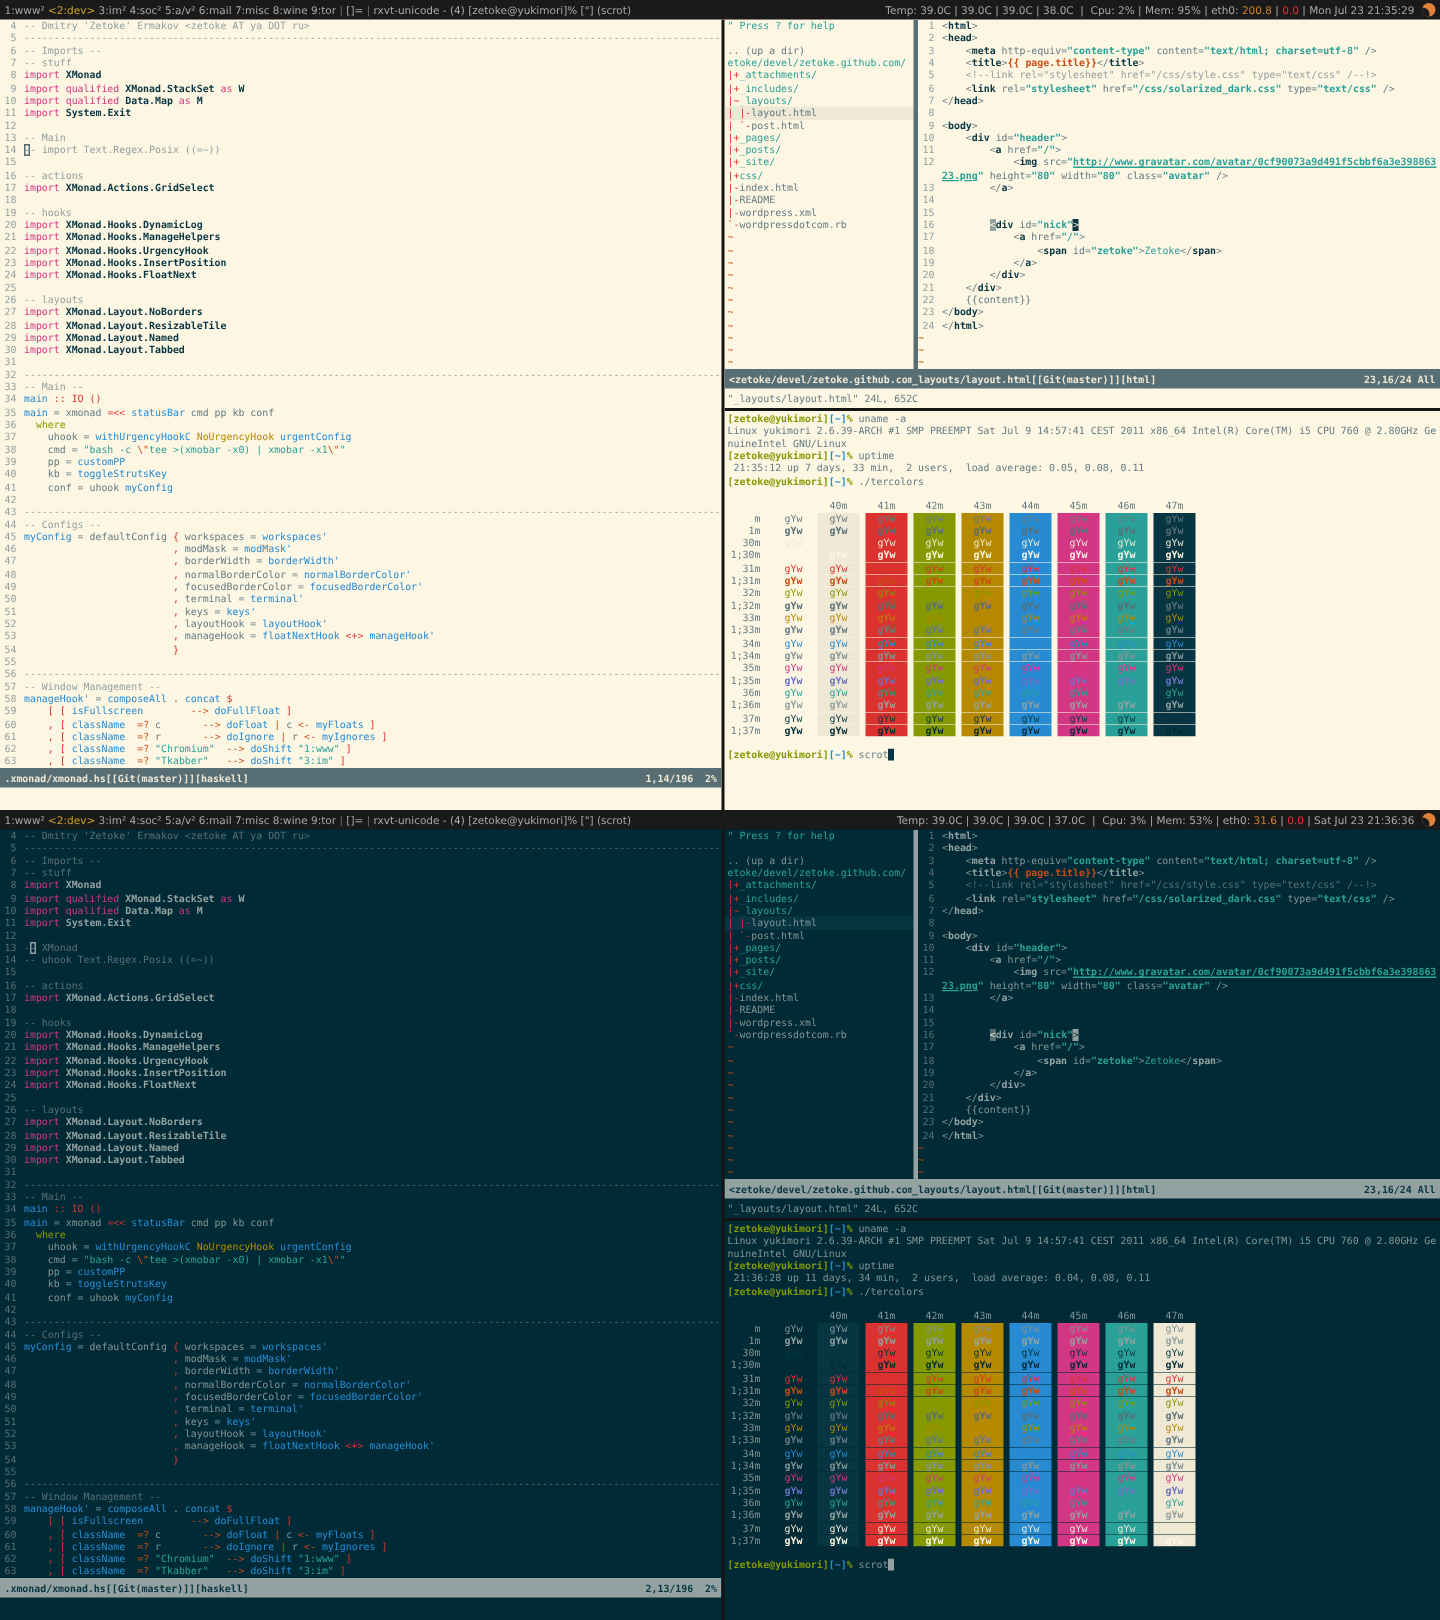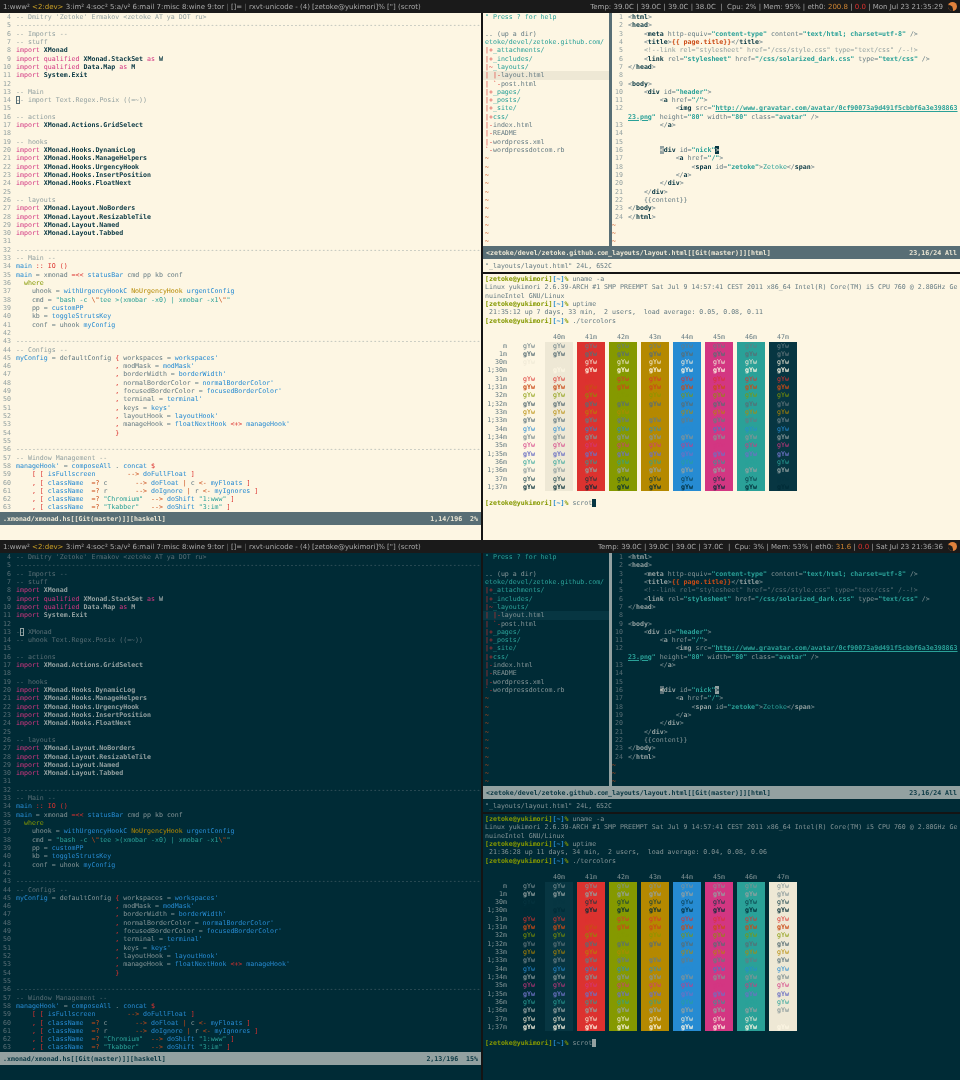--- a/index.html
+++ b/index.html
@@ -332,21 +332,21 @@
             <div class="cr"><span class="gut">57</span><span class="sg-c">-- Window Management --</span></div>
             <div class="cr"><span class="gut">58</span><span class="sg-b">manageHook'</span><span class="sg-d"> = </span><span class="sg-b">composeAll</span><span class="sg-d"> . </span><span class="sg-b">concat</span><span class="sg-d"> </span><span class="sg-r">$</span></div>
             <div class="cr"><span class="gut">59</span><span class="sg-d">    </span><span class="sg-r">[ [ </span><span class="sg-b">isFullscreen</span><span class="sg-d">        </span><span class="sg-o">--&gt; </span><span class="sg-b">doFullFloat</span><span class="sg-r"> ]</span></div>
             <div class="cr"><span class="gut">60</span><span class="sg-d">    </span><span class="sg-r">, [ </span><span class="sg-b">className</span><span class="sg-d">  </span><span class="sg-o">=? </span><span class="sg-d">c       </span><span class="sg-o">--&gt; </span><span class="sg-b">doFloat</span><span class="sg-o"> | </span><span class="sg-d">c </span><span class="sg-o">&lt;- </span><span class="sg-b">myFloats</span><span class="sg-r"> ]</span></div>
             <div class="cr"><span class="gut">61</span><span class="sg-d">    </span><span class="sg-r">, [ </span><span class="sg-b">className</span><span class="sg-d">  </span><span class="sg-o">=? </span><span class="sg-d">r       </span><span class="sg-o">--&gt; </span><span class="sg-b">doIgnore</span><span class="sg-o"> | </span><span class="sg-d">r </span><span class="sg-o">&lt;- </span><span class="sg-b">myIgnores</span><span class="sg-r"> ]</span></div>
             <div class="cr"><span class="gut">62</span><span class="sg-d">    </span><span class="sg-r">, [ </span><span class="sg-b">className</span><span class="sg-d">  </span><span class="sg-o">=? </span><span class="sg-s">"Chromium"</span><span class="sg-d">  </span><span class="sg-o">--&gt; </span><span class="sg-b">doShift</span><span class="sg-d"> </span><span class="sg-s">"1:www"</span><span class="sg-r"> ]</span></div>
             <div class="cr"><span class="gut">63</span><span class="sg-d">    </span><span class="sg-r">, [ </span><span class="sg-b">className</span><span class="sg-d">  </span><span class="sg-o">=? </span><span class="sg-s">"Tkabber"</span><span class="sg-d">   </span><span class="sg-o">--&gt; </span><span class="sg-b">doShift</span><span class="sg-d"> </span><span class="sg-s">"3:im"</span><span class="sg-r"> ]</span></div>
           </div>
         <div class="statusline">
           <span class="file">.xmonad/xmonad.hs[[Git(master)]][haskell]</span>
-          <span class="ruler">2,13/196  15%</span>
+          <span class="ruler">2,13/196  2%</span>
         </div>
         <div class="cmdline"></div>
       </div>
       <div class="divider"></div>
       <div class="right-col">
         <div class="vim-top">
           <div class="vt-body">
             <div class="tree">
                 <div class="cr"><span class="sg-t">" Press ? for help</span></div>
                 <div class="cr"></div>
@@ -416,21 +416,21 @@
             <span class="st-file">_layouts/layout.html[[Git(master)]][html]</span>
             <span class="ruler">23,16/24 All</span>
           </div>
           <div class="cmdline">"_layouts/layout.html" 24L, 652C</div>
         </div>
         <div class="terminal">
             <div class="cr"><span class="sg-pg">[zetoke@yukimori]</span><span class="sg-pb">[~]</span><span class="sg-pg">%</span><span class="sg-d"> uname -a</span></div>
             <div class="cr"><span class="sg-d">Linux yukimori 2.6.39-ARCH #1 SMP PREEMPT Sat Jul 9 14:57:41 CEST 2011 x86_64 Intel(R) Core(TM) i5 CPU 760 @ 2.80GHz Ge</span></div>
             <div class="cr"><span class="sg-d">nuineIntel GNU/Linux</span></div>
             <div class="cr"><span class="sg-pg">[zetoke@yukimori]</span><span class="sg-pb">[~]</span><span class="sg-pg">%</span><span class="sg-d"> uptime</span></div>
-            <div class="cr"><span class="sg-d"> 21:36:28 up 11 days, 34 min,  2 users,  load average: 0.04, 0.08, 0.06</span></div>
+            <div class="cr"><span class="sg-d"> 21:36:28 up 11 days, 34 min,  2 users,  load average: 0.04, 0.08, 0.11</span></div>
             <div class="cr"><span class="sg-pg">[zetoke@yukimori]</span><span class="sg-pb">[~]</span><span class="sg-pg">%</span><span class="sg-d"> ./tercolors</span></div>
             <div class="cr"></div>
             <div class="cr"><span class="tl"></span><span class="tp"></span><span class="tc" style="color: rgb(131, 148, 150);">40m</span><span class="tc" style="color: rgb(131, 148, 150);">41m</span><span class="tc" style="color: rgb(131, 148, 150);">42m</span><span class="tc" style="color: rgb(131, 148, 150);">43m</span><span class="tc" style="color: rgb(131, 148, 150);">44m</span><span class="tc" style="color: rgb(131, 148, 150);">45m</span><span class="tc" style="color: rgb(131, 148, 150);">46m</span><span class="tc" style="color: rgb(131, 148, 150);">47m</span></div>
             <div class="cr"><span class="tl" style="color: rgb(131, 148, 150);">m</span><span class="tp" style="color: rgb(131, 148, 150);">gYw</span><span class="tc" style="color: rgb(131, 148, 150); background: rgb(7, 54, 66);">gYw</span><span class="tc" style="color: rgb(131, 148, 150); background: rgb(220, 50, 47);">gYw</span><span class="tc" style="color: rgb(131, 148, 150); background: rgb(133, 153, 0);">gYw</span><span class="tc" style="color: rgb(131, 148, 150); background: rgb(181, 137, 0);">gYw</span><span class="tc" style="color: rgb(131, 148, 150); background: rgb(38, 139, 210);">gYw</span><span class="tc" style="color: rgb(131, 148, 150); background: rgb(211, 54, 130);">gYw</span><span class="tc" style="color: rgb(131, 148, 150); background: rgb(42, 161, 152);">gYw</span><span class="tc" style="color: rgb(131, 148, 150); background: rgb(238, 232, 213);">gYw</span></div>
             <div class="cr"><span class="tl" style="color: rgb(131, 148, 150);">1m</span><span class="tp" style="color: rgb(147, 161, 161); font-weight: bold;">gYw</span><span class="tc" style="color: rgb(147, 161, 161); font-weight: bold; background: rgb(7, 54, 66);">gYw</span><span class="tc" style="color: rgb(147, 161, 161); font-weight: bold; background: rgb(220, 50, 47);">gYw</span><span class="tc" style="color: rgb(147, 161, 161); font-weight: bold; background: rgb(133, 153, 0);">gYw</span><span class="tc" style="color: rgb(147, 161, 161); font-weight: bold; background: rgb(181, 137, 0);">gYw</span><span class="tc" style="color: rgb(147, 161, 161); font-weight: bold; background: rgb(38, 139, 210);">gYw</span><span class="tc" style="color: rgb(147, 161, 161); font-weight: bold; background: rgb(211, 54, 130);">gYw</span><span class="tc" style="color: rgb(147, 161, 161); font-weight: bold; background: rgb(42, 161, 152);">gYw</span><span class="tc" style="color: rgb(147, 161, 161); font-weight: bold; background: rgb(238, 232, 213);">gYw</span></div>
             <div class="cr"><span class="tl" style="color: rgb(131, 148, 150);">30m</span><span class="tp" style="color: rgb(7, 54, 66);">gYw</span><span class="tc" style="color: rgb(7, 54, 66); background: rgb(7, 54, 66);">gYw</span><span class="tc" style="color: rgb(7, 54, 66); background: rgb(220, 50, 47);">gYw</span><span class="tc" style="color: rgb(7, 54, 66); background: rgb(133, 153, 0);">gYw</span><span class="tc" style="color: rgb(7, 54, 66); background: rgb(181, 137, 0);">gYw</span><span class="tc" style="color: rgb(7, 54, 66); background: rgb(38, 139, 210);">gYw</span><span class="tc" style="color: rgb(7, 54, 66); background: rgb(211, 54, 130);">gYw</span><span class="tc" style="color: rgb(7, 54, 66); background: rgb(42, 161, 152);">gYw</span><span class="tc" style="color: rgb(7, 54, 66); background: rgb(238, 232, 213);">gYw</span></div>
             <div class="cr"><span class="tl" style="color: rgb(131, 148, 150);">1;30m</span><span class="tp" style="color: rgb(0, 43, 54); font-weight: bold;">gYw</span><span class="tc" style="color: rgb(0, 43, 54); font-weight: bold; background: rgb(7, 54, 66);">gYw</span><span class="tc" style="color: rgb(0, 43, 54); font-weight: bold; background: rgb(220, 50, 47);">gYw</span><span class="tc" style="color: rgb(0, 43, 54); font-weight: bold; background: rgb(133, 153, 0);">gYw</span><span class="tc" style="color: rgb(0, 43, 54); font-weight: bold; background: rgb(181, 137, 0);">gYw</span><span class="tc" style="color: rgb(0, 43, 54); font-weight: bold; background: rgb(38, 139, 210);">gYw</span><span class="tc" style="color: rgb(0, 43, 54); font-weight: bold; background: rgb(211, 54, 130);">gYw</span><span class="tc" style="color: rgb(0, 43, 54); font-weight: bold; background: rgb(42, 161, 152);">gYw</span><span class="tc" style="color: rgb(0, 43, 54); font-weight: bold; background: rgb(238, 232, 213);">gYw</span></div>
             <div class="cr"><span class="tl" style="color: rgb(131, 148, 150);">31m</span><span class="tp" style="color: rgb(220, 50, 47);">gYw</span><span class="tc" style="color: rgb(220, 50, 47); background: rgb(7, 54, 66);">gYw</span><span class="tc" style="color: rgb(220, 50, 47); background: rgb(220, 50, 47);">gYw</span><span class="tc" style="color: rgb(220, 50, 47); background: rgb(133, 153, 0);">gYw</span><span class="tc" style="color: rgb(220, 50, 47); background: rgb(181, 137, 0);">gYw</span><span class="tc" style="color: rgb(220, 50, 47); background: rgb(38, 139, 210);">gYw</span><span class="tc" style="color: rgb(220, 50, 47); background: rgb(211, 54, 130);">gYw</span><span class="tc" style="color: rgb(220, 50, 47); background: rgb(42, 161, 152);">gYw</span><span class="tc" style="color: rgb(220, 50, 47); background: rgb(238, 232, 213);">gYw</span></div>
             <div class="cr"><span class="tl" style="color: rgb(131, 148, 150);">1;31m</span><span class="tp" style="color: rgb(203, 75, 22); font-weight: bold;">gYw</span><span class="tc" style="color: rgb(203, 75, 22); font-weight: bold; background: rgb(7, 54, 66);">gYw</span><span class="tc" style="color: rgb(203, 75, 22); font-weight: bold; background: rgb(220, 50, 47);">gYw</span><span class="tc" style="color: rgb(203, 75, 22); font-weight: bold; background: rgb(133, 153, 0);">gYw</span><span class="tc" style="color: rgb(203, 75, 22); font-weight: bold; background: rgb(181, 137, 0);">gYw</span><span class="tc" style="color: rgb(203, 75, 22); font-weight: bold; background: rgb(38, 139, 210);">gYw</span><span class="tc" style="color: rgb(203, 75, 22); font-weight: bold; background: rgb(211, 54, 130);">gYw</span><span class="tc" style="color: rgb(203, 75, 22); font-weight: bold; background: rgb(42, 161, 152);">gYw</span><span class="tc" style="color: rgb(203, 75, 22); font-weight: bold; background: rgb(238, 232, 213);">gYw</span></div>
             <div class="cr"><span class="tl" style="color: rgb(131, 148, 150);">32m</span><span class="tp" style="color: rgb(133, 153, 0);">gYw</span><span class="tc" style="color: rgb(133, 153, 0); background: rgb(7, 54, 66);">gYw</span><span class="tc" style="color: rgb(133, 153, 0); background: rgb(220, 50, 47);">gYw</span><span class="tc" style="color: rgb(133, 153, 0); background: rgb(133, 153, 0);">gYw</span><span class="tc" style="color: rgb(133, 153, 0); background: rgb(181, 137, 0);">gYw</span><span class="tc" style="color: rgb(133, 153, 0); background: rgb(38, 139, 210);">gYw</span><span class="tc" style="color: rgb(133, 153, 0); background: rgb(211, 54, 130);">gYw</span><span class="tc" style="color: rgb(133, 153, 0); background: rgb(42, 161, 152);">gYw</span><span class="tc" style="color: rgb(133, 153, 0); background: rgb(238, 232, 213);">gYw</span></div>

